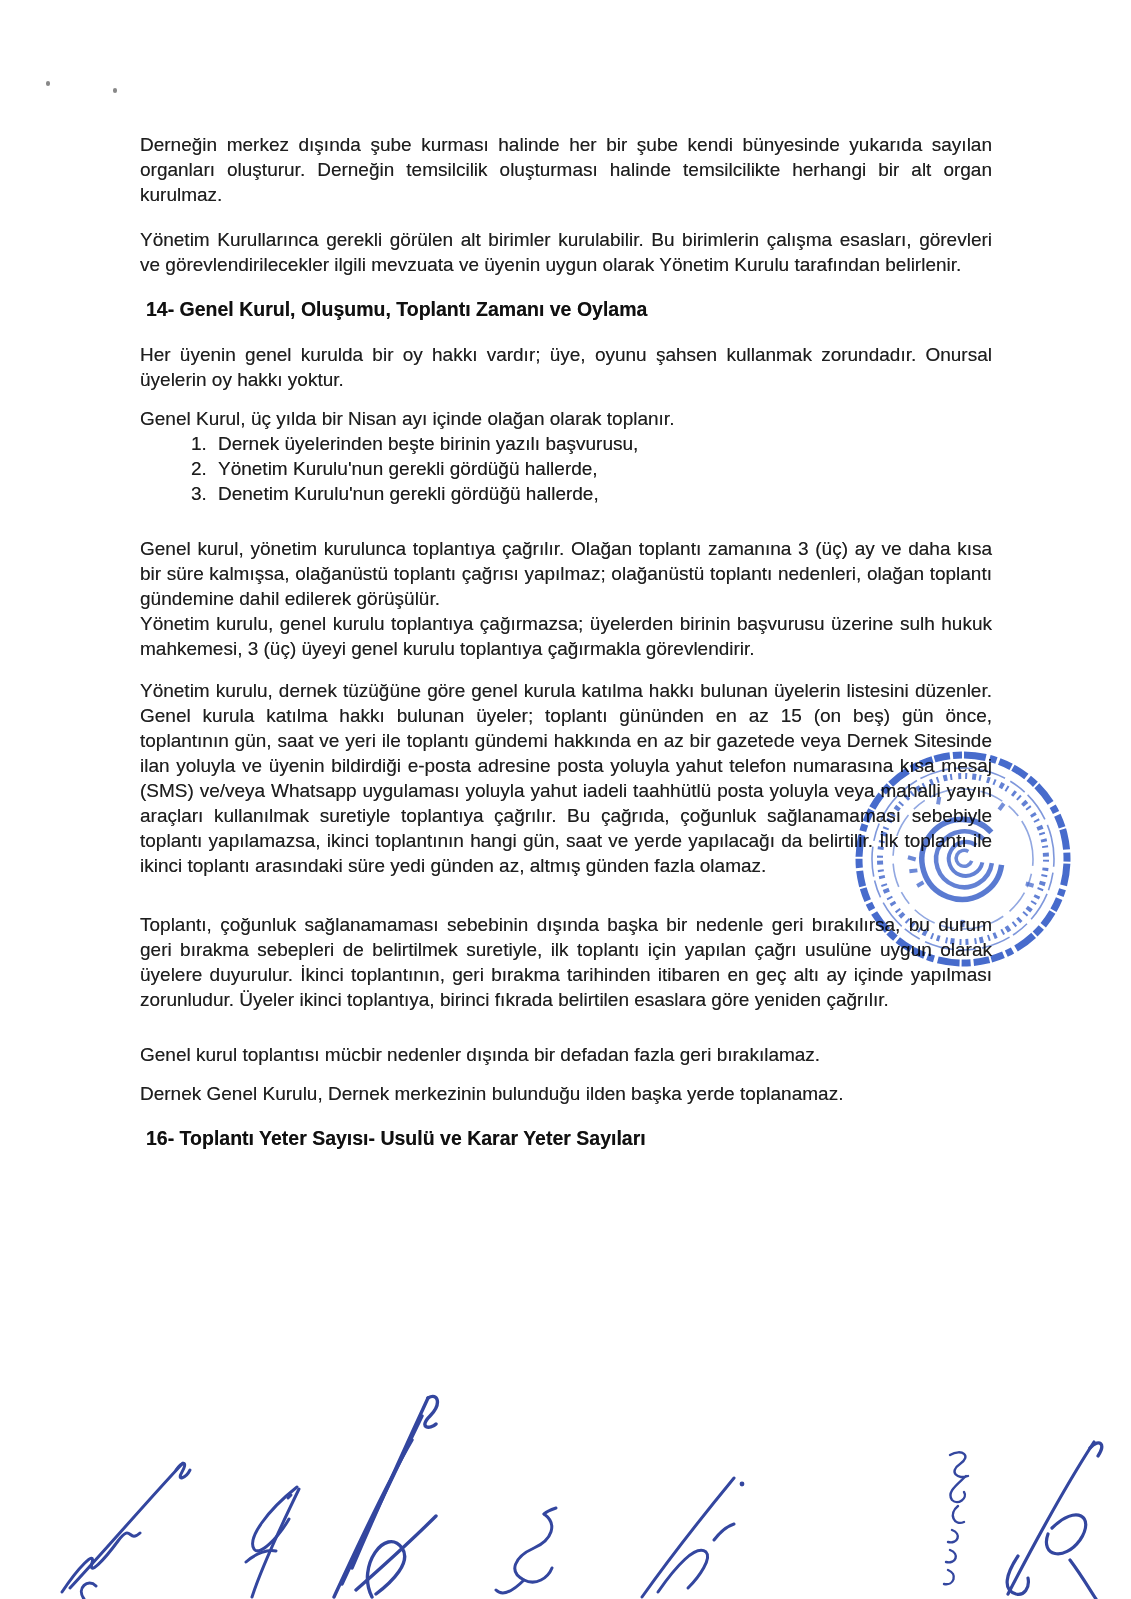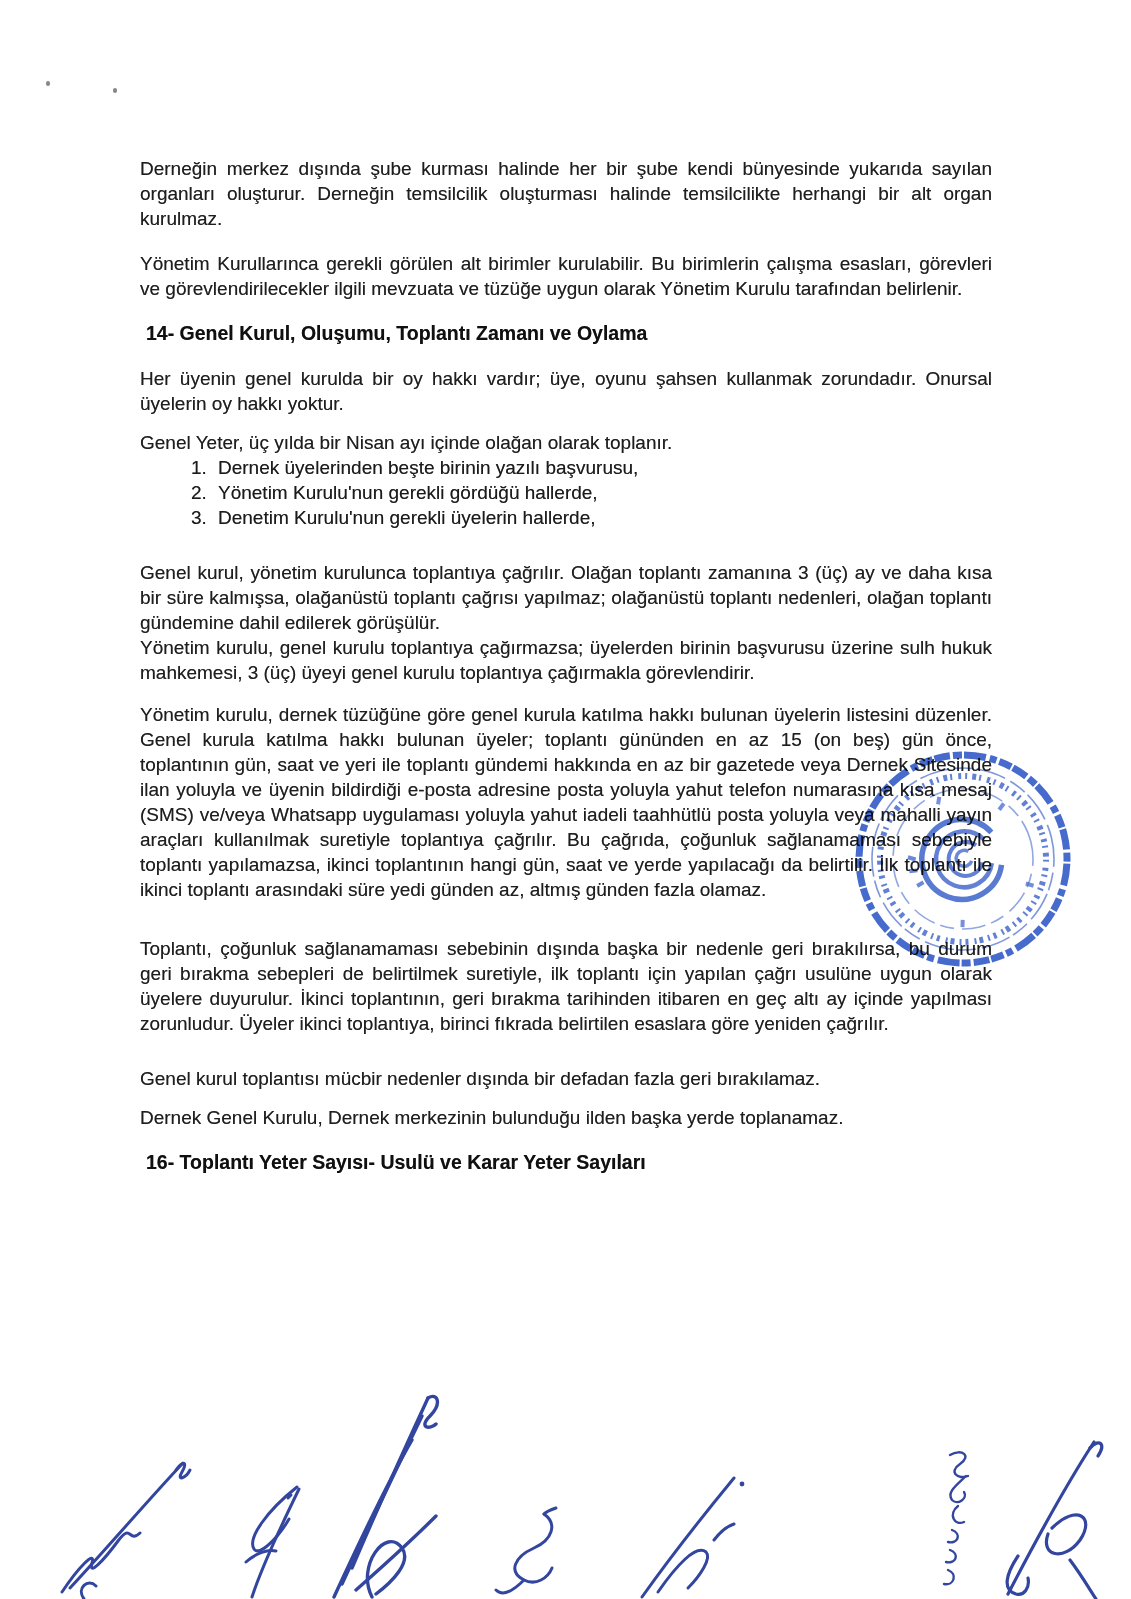--- a/index.html
+++ b/index.html
@@ -6,21 +6,21 @@
   .page{
     position:relative;
     width:1131px;height:1599px;
     background:#ffffff;
     overflow:hidden;
     font-family:"Liberation Sans", sans-serif;
     color:#1b1b1b;
   }
   .textcol{
     position:absolute;
-    left:140px;top:156px;
+    left:140px;top:132px;
     width:852px;
   }
   .para{
     margin:0;
     font-size:19px;
     line-height:25px;
     text-align:justify;
     color:#1e1e1e;
     text-shadow:0 0 0.5px rgba(20,20,20,.55);
   }
@@ -74,31 +74,31 @@
 </head>
 <body>
 
 <div class="page">
 
   <span class="speck s1"></span>
   <span class="speck s2"></span>
 
   <div class="textcol">
     <p class="para">Derneğin merkez dışında şube kurması halinde her bir şube kendi bünyesinde yukarıda sayılan organları oluşturur. Derneğin temsilcilik oluşturması halinde temsilcilikte herhangi bir alt organ kurulmaz.</p>
-    <p class="para mt20">Yönetim Kurullarınca gerekli görülen alt birimler kurulabilir. Bu birimlerin çalışma esasları, görevleri ve görevlendirilecekler ilgili mevzuata ve tüzüğe uygun olarak Yönetim Kurulu tarafından belirlenir.</p>
+    <p class="para mt20">Yönetim Kurullarınca gerekli görülen alt birimler kurulabilir. Bu birimlerin çalışma esasları, görevleri ve görevlendirilecekler ilgili mevzuata ve üyenin uygun olarak Yönetim Kurulu tarafından belirlenir.</p>
 
     <h2 class="heading mt20">14- Genel Kurul, Oluşumu, Toplantı Zamanı ve Oylama</h2>
 
     <p class="para mt12">Her üyenin genel kurulda bir oy hakkı vardır; üye, oyunu şahsen kullanmak zorundadır. Onursal üyelerin oy hakkı yoktur.</p>
-    <p class="para mt14">Genel Yeter, üç yılda bir Nisan ayı içinde olağan olarak toplanır.</p>
+    <p class="para mt14">Genel Kurul, üç yılda bir Nisan ayı içinde olağan olarak toplanır.</p>
 
     <ol class="callist mt27">
       <li>Dernek üyelerinden beşte birinin yazılı başvurusu,</li>
       <li>Yönetim Kurulu'nun gerekli gördüğü hallerde,</li>
-      <li>Denetim Kurulu'nun gerekli üyelerin hallerde,</li>
+      <li>Denetim Kurulu'nun gerekli gördüğü hallerde,</li>
     </ol>
 
     <p class="para mt22">Genel kurul, yönetim kurulunca toplantıya çağrılır. Olağan toplantı zamanına 3 (üç) ay ve daha kısa bir süre kalmışsa, olağanüstü toplantı çağrısı yapılmaz; olağanüstü toplantı nedenleri, olağan toplantı gündemine dahil edilerek görüşülür.</p>
     <p class="para mt23">Yönetim kurulu, genel kurulu toplantıya çağırmazsa; üyelerden birinin başvurusu üzerine sulh hukuk mahkemesi, 3 (üç) üyeyi genel kurulu toplantıya çağırmakla görevlendirir.</p>
 
 
     <p class="para mt17">Yönetim kurulu, dernek tüzüğüne göre genel kurula katılma hakkı bulunan üyelerin listesini düzenler. Genel kurula katılma hakkı bulunan üyeler; toplantı gününden en az 15 (on beş) gün önce, toplantının gün, saat ve yeri ile toplantı gündemi hakkında en az bir gazetede veya Dernek Sitesinde ilan yoluyla ve üyenin bildirdiği e-posta adresine posta yoluyla yahut telefon numarasına kısa mesaj (SMS) ve/veya Whatsapp uygulaması yoluyla yahut iadeli taahhütlü posta yoluyla veya mahalli yayın araçları kullanılmak suretiyle toplantıya çağrılır. Bu çağrıda, çoğunluk sağlanamaması sebebiyle toplantı yapılamazsa, ikinci toplantının hangi gün, saat ve yerde yapılacağı da belirtilir. İlk toplantı ile ikinci toplantı arasındaki süre yedi günden az, altmış günden fazla olamaz.</p>
     <p class="para mt34">Toplantı, çoğunluk sağlanamaması sebebinin dışında başka bir nedenle geri bırakılırsa, bu durum geri bırakma sebepleri de belirtilmek suretiyle, ilk toplantı için yapılan çağrı usulüne uygun olarak üyelere duyurulur. İkinci toplantının, geri bırakma tarihinden itibaren en geç altı ay içinde yapılması zorunludur. Üyeler ikinci toplantıya, birinci fıkrada belirtilen esaslara göre yeniden çağrılır.</p>
     <p class="para mt22">Genel kurul toplantısı mücbir nedenler dışında bir defadan fazla geri bırakılamaz.</p>
     <p class="para mt14">Dernek Genel Kurulu, Dernek merkezinin bulunduğu ilden başka yerde toplanamaz.</p>

